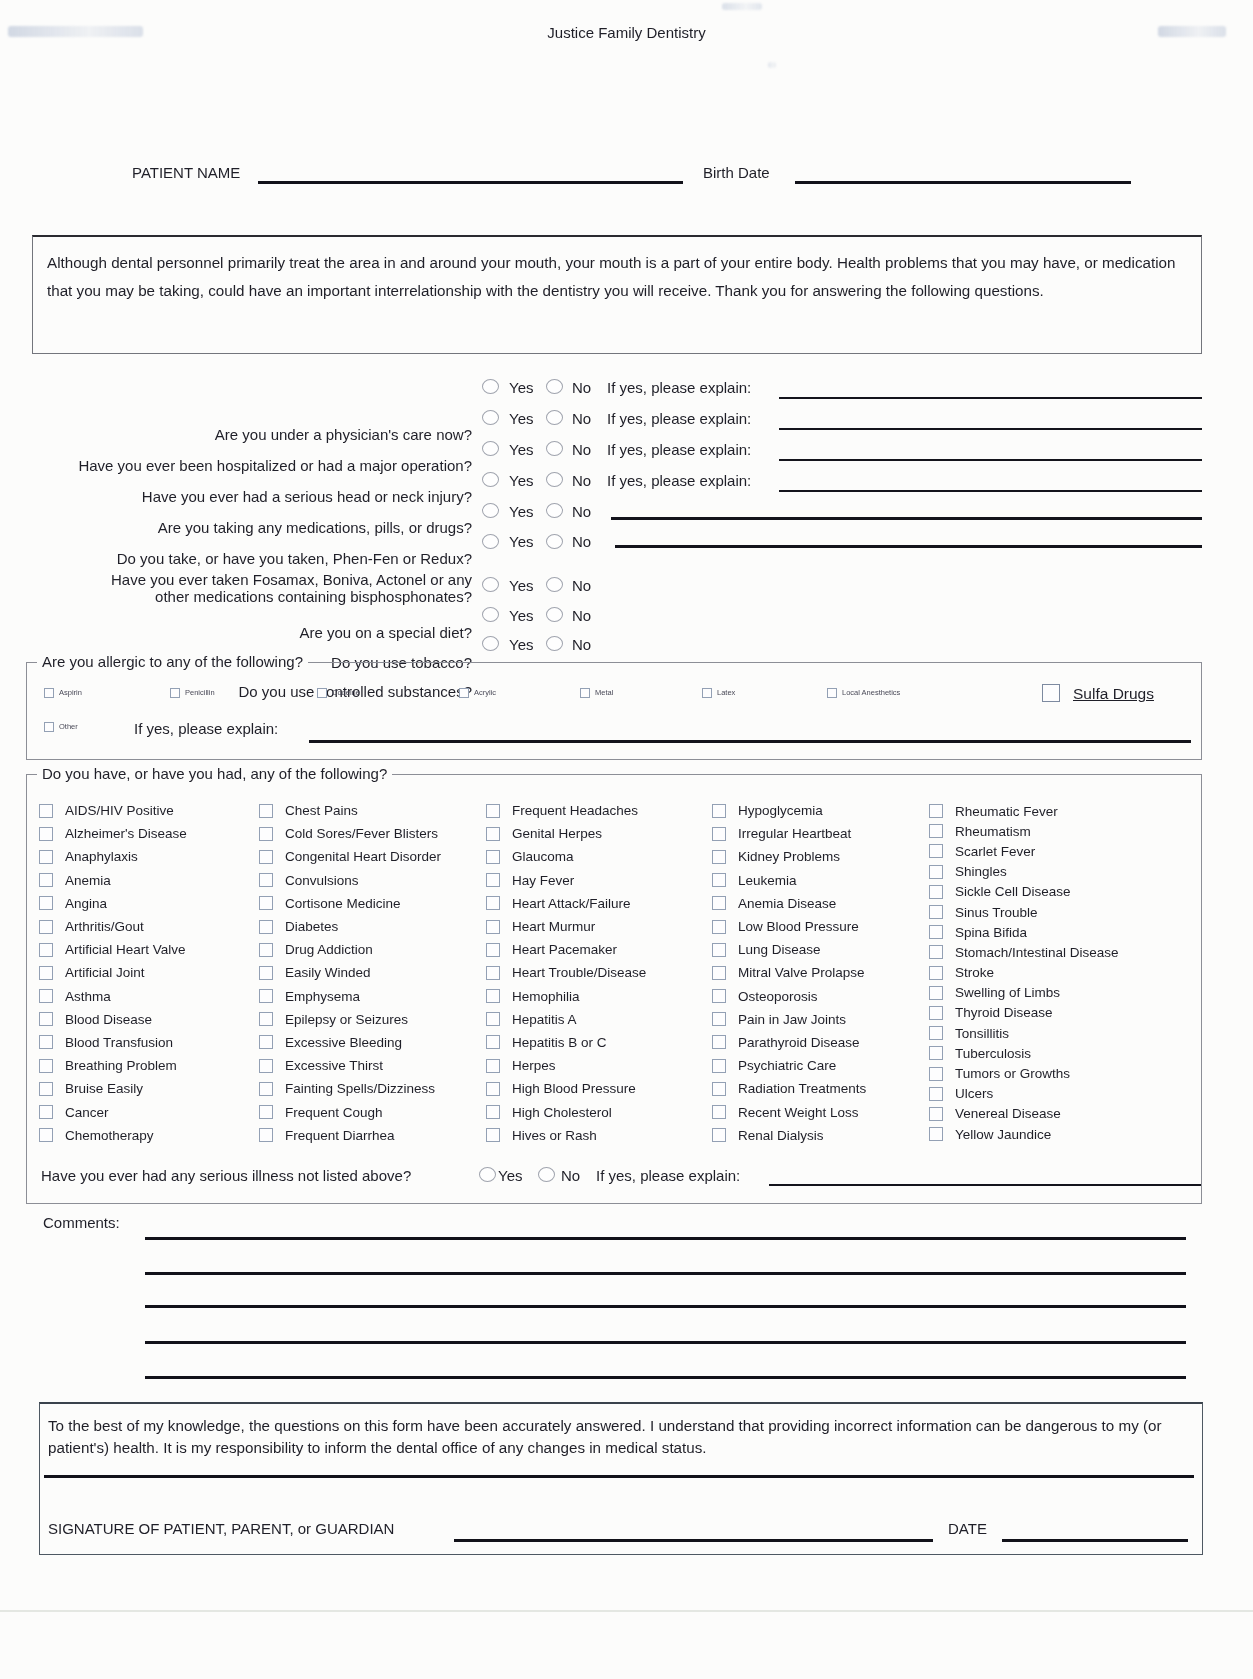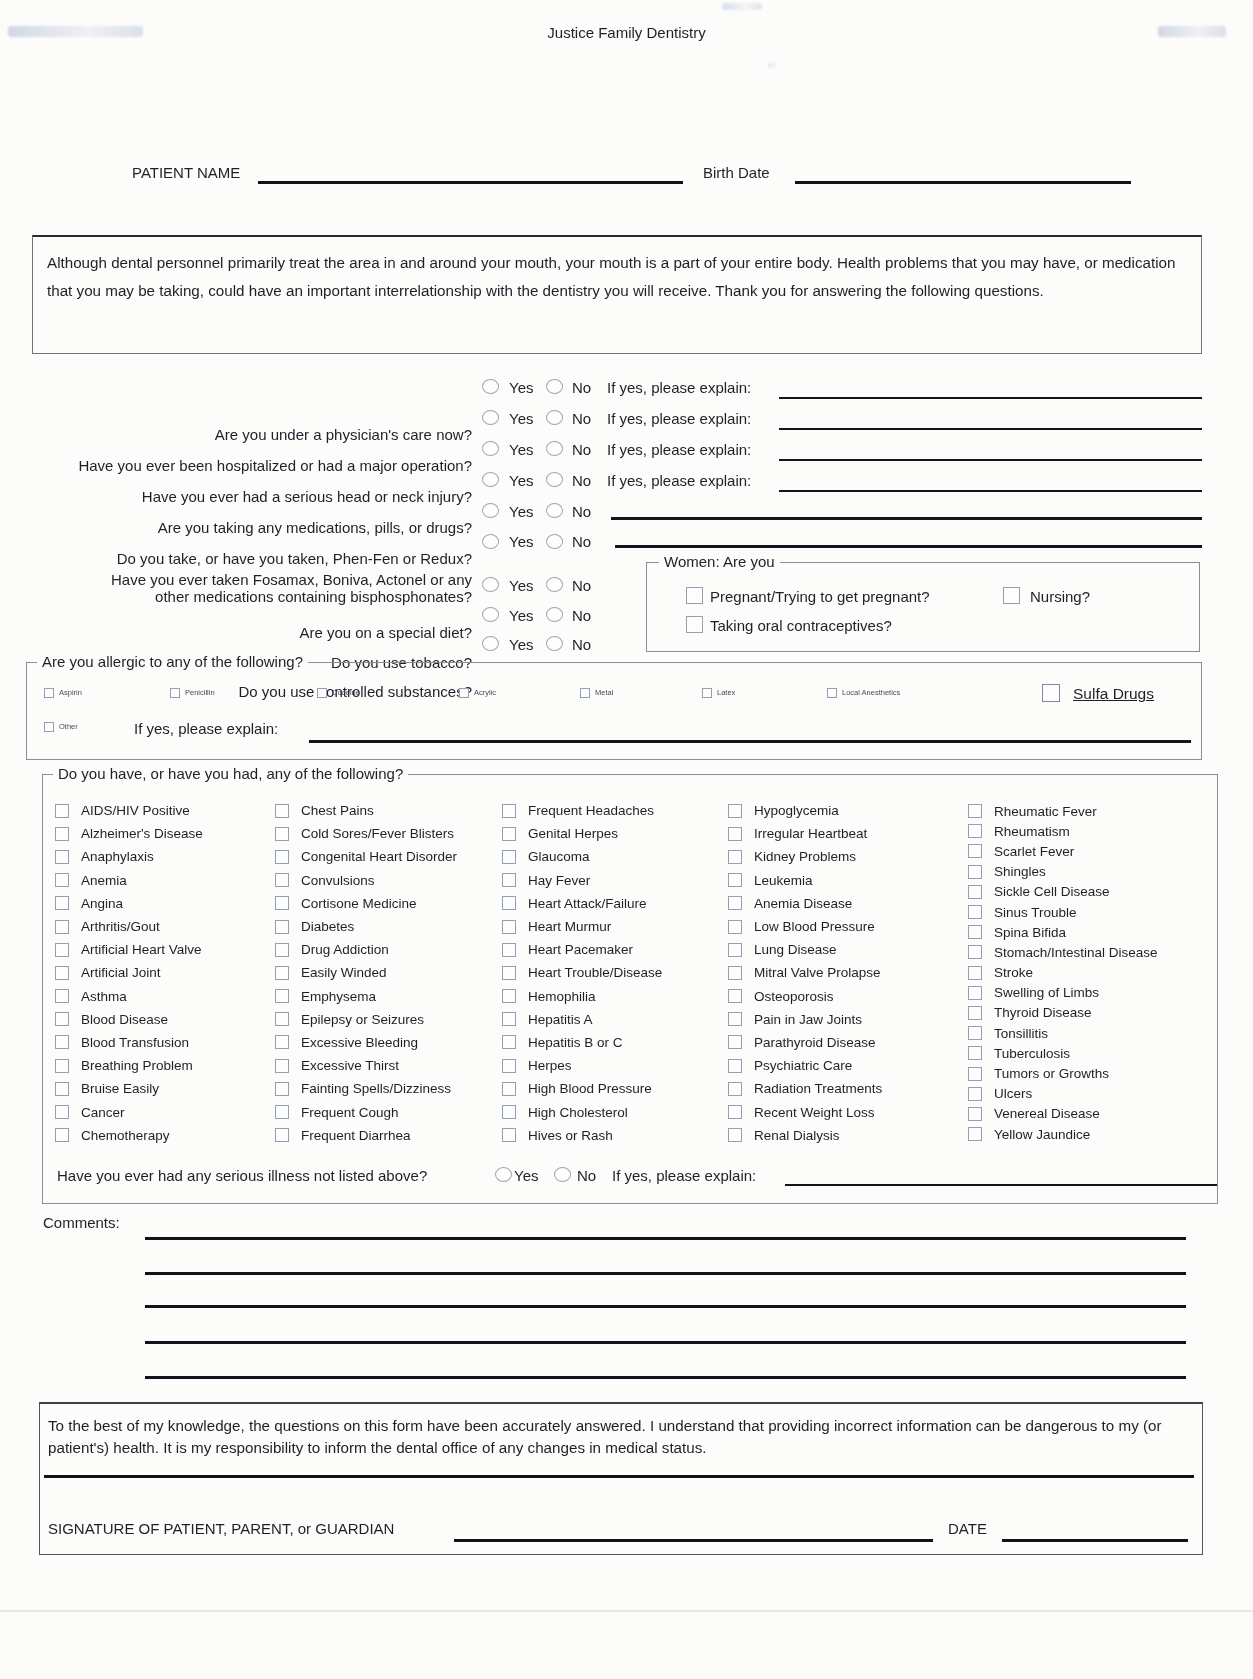--- a/index.html
+++ b/index.html
@@ -48,21 +48,21 @@
   .al-row > span:nth-of-type(2){left:143px;}
   .al-row > span:nth-of-type(3){left:290px;}
   .al-row > span:nth-of-type(4){left:432px;}
   .al-row > span:nth-of-type(5){left:553px;}
   .al-row > span:nth-of-type(6){left:675px;}
   .al-row > span:nth-of-type(7){left:800px;}
   
   .cond-col{position:absolute;top:24px;}
   .cond-item{display:flex;align-items:center;height:23.2px;font-size:13.5px;white-space:nowrap;}
   .cond-item .ccb{position:relative;flex:0 0 auto;width:14px;height:14px;box-sizing:border-box;border:1.5px solid #93a0b4;background:#fdfdfe;margin-right:12px;}
-  .col5 .cond-item{height:20.2px;margin-left:23px;}
+  .col5 .cond-item{height:20.2px;}
   
   .smudge{position:absolute;border-radius:3px;filter:blur(1.2px);
     background:linear-gradient(90deg,rgba(140,158,190,.38),rgba(150,165,195,.12) 60%,rgba(140,158,190,.30));}
 </style>
 </head>
 <body>
 
 <div id="page">
 
   <div class="smudge" style="left:8px;top:26px;width:135px;height:11px;"></div>
@@ -157,29 +157,20 @@
   </div>
 
   <div class="qrow" style="top:635px;">
     <span class="qt">Do you use controlled substances?</span>
     <span class="radio" style="left:482px;"></span>
     <span class="opt" style="left:509px;">Yes</span>
     <span class="radio" style="left:546px;"></span>
     <span class="opt" style="left:572px;">No</span>
   </div>
 
-  <div class="fieldset" style="left:646px;top:562px;width:552px;height:88px;">
-    <span class="legend" style="left:12px;">Women:  Are you</span>
-    <span class="cb cb16" style="left:39px;top:24px;"></span>
-    <span class="wlabel" style="left:63px;top:25px;">Pregnant/Trying to get pregnant?</span>
-    <span class="cb cb16" style="left:356px;top:24px;"></span>
-    <span class="wlabel" style="left:383px;top:25px;">Nursing?</span>
-    <span class="cb cb16" style="left:39px;top:53px;"></span>
-    <span class="wlabel" style="left:63px;top:54px;">Taking oral contraceptives?</span>
-  </div>
 
   <div class="fieldset" style="left:26px;top:662px;width:1174px;height:96px;">
     <span class="legend" style="left:10px;">Are you allergic to any of the following?</span>
     <div class="al-row">
 
         <span class="al-item">
           <span class="cb cb10"></span>
           <span class="al-label">Aspirin</span>
         </span>
 
@@ -214,21 +205,21 @@
         </span>
       </div>
     <span class="cb cb18" style="left:1015px;top:21px;"></span>
     <span class="wlabel" style="left:1046px;top:22px;font-size:15.5px;text-decoration:underline;">Sulfa Drugs</span>
     <span class="cb cb10" style="left:17px;top:59px;"></span>
     <span class="al-label" style="left:32px;top:59px;">Other</span>
     <span class="wlabel" style="left:107px;top:57px;">If yes, please explain:</span>
     <span class="eline" style="left:282px;width:882px;top:77px;height:2.5px;"></span>
   </div>
 
-  <div class="fieldset" style="left:42px;top:774px;width:1174px;height:428px;">
+  <div class="fieldset" style="left:26px;top:774px;width:1174px;height:428px;">
     <span class="legend" style="left:10px;">Do you have, or have you had, any of the following?</span>
 
     <div class="cond-col" style="left:12px;width:215px;">
 
     <div class="cond-item">
           <span class="ccb"></span>
           <span>AIDS/HIV Positive</span>
         </div>
         <div class="cond-item">
           <span class="ccb"></span>

